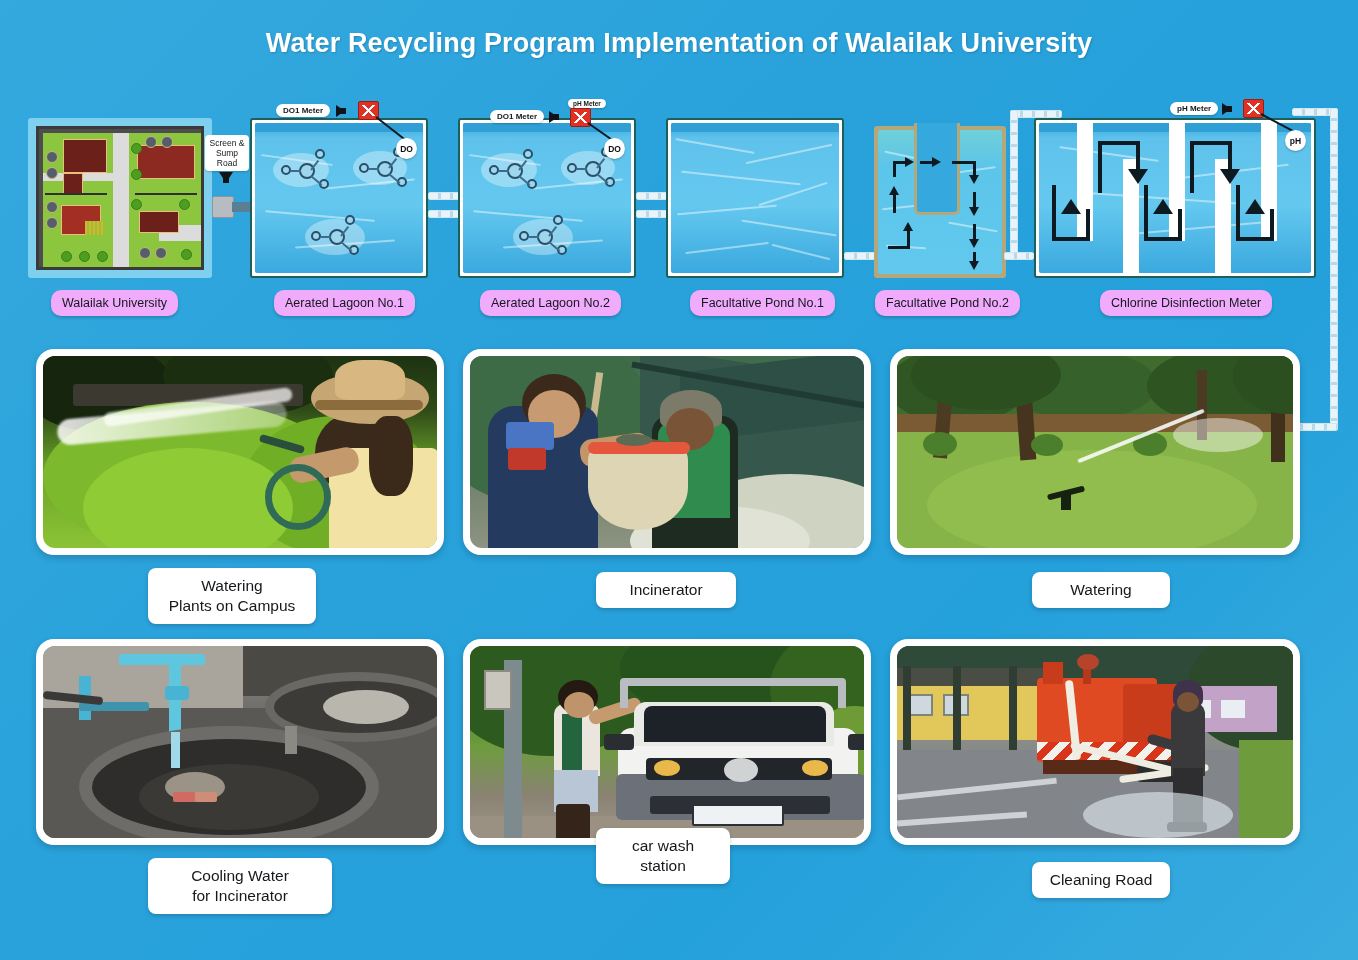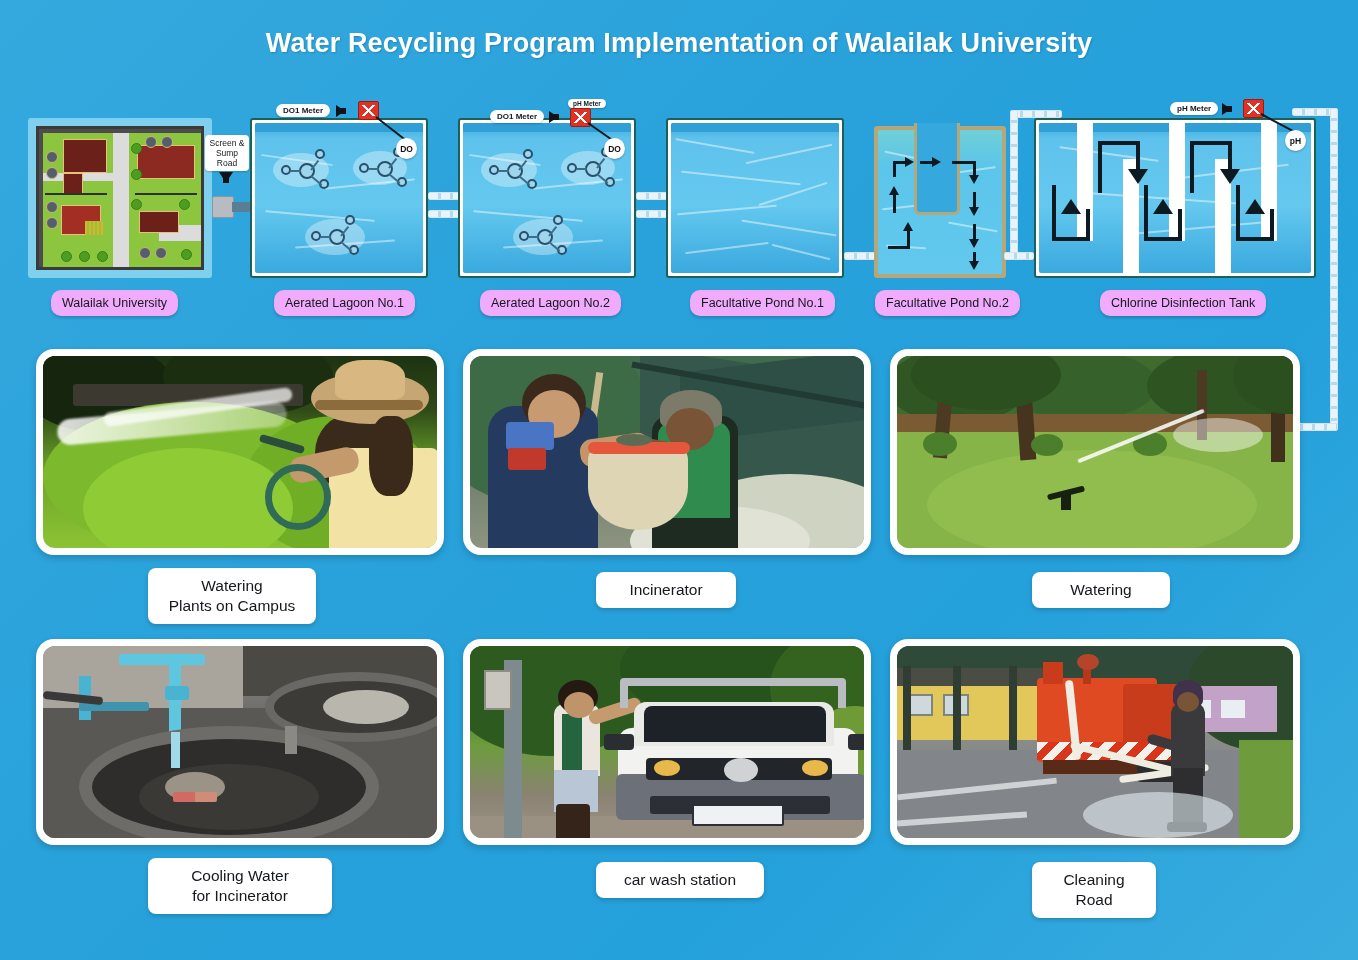--- a/index.html
+++ b/index.html
@@ -462,21 +462,21 @@
 
   <div class="pipe-h" style="left:1292px; top:8px;  width:46px;"></div>
   <div class="pipe-v" style="left:1330px; top:8px;  height:322px;"></div>
   <div class="pipe-h" style="left:1290px; top:323px;width:48px;"></div>
 
   <div class="flow-label" style="left:51px;  top:190px;">Walailak University</div>
   <div class="flow-label" style="left:274px; top:190px;">Aerated Lagoon No.1</div>
   <div class="flow-label" style="left:480px; top:190px;">Aerated Lagoon No.2</div>
   <div class="flow-label" style="left:690px; top:190px;">Facultative Pond No.1</div>
   <div class="flow-label" style="left:875px; top:190px;">Facultative Pond No.2</div>
-  <div class="flow-label" style="left:1100px;top:190px;">Chlorine Disinfection Tank</div>
+  <div class="flow-label" style="left:1100px;top:190px;">Chlorine Disinfection Meter</div>
 </div>
 
 <div class="card" style="left:36px; top:349px; width:408px; height:206px;">
   <div class="photo" style="background:linear-gradient(180deg,#1d3312 0%,#2f4a17 28%,#6aa32a 58%,#8cc334 100%);">
     <div class="blob" style="left:-20px;top:-14px;width:150px;height:90px;background:#16250d;"></div>
     <div class="blob" style="left:120px;top:-20px;width:170px;height:80px;background:#1b2e10;"></div>
     <div class="rect" style="left:30px;top:28px;width:230px;height:22px;background:#3c3a30;border-radius:3px;"></div>
     <div class="blob" style="left:0;top:46px;width:300px;height:150px;background:#7db92c;"></div>
     <div class="blob" style="left:200px;top:60px;width:190px;height:140px;background:#6fae25;"></div>
     <div class="blob" style="left:40px;top:92px;width:210px;height:120px;background:#8ecb35;"></div>
@@ -615,21 +615,21 @@
     <div class="rect" style="left:176px;top:112px;width:186px;height:22px;background:#22262b;border-radius:4px;"></div>
     <div class="blob" style="left:254px;top:112px;width:34px;height:24px;background:#d0d2d4;"></div>
     <div class="rect" style="left:180px;top:150px;width:180px;height:18px;background:#2c3036;border-radius:3px;"></div>
     <div class="rect" style="left:222px;top:158px;width:92px;height:22px;background:#eef2f4;border:2px solid #2c3036;border-radius:2px;"></div>
     <div class="blob" style="left:184px;top:114px;width:26px;height:16px;background:#e8b94a;"></div>
     <div class="blob" style="left:332px;top:114px;width:26px;height:16px;background:#e8b94a;"></div>
     <div class="rect" style="left:134px;top:88px;width:30px;height:16px;background:#2a2e33;border-radius:4px;"></div>
     <div class="rect" style="left:378px;top:88px;width:30px;height:16px;background:#2a2e33;border-radius:4px;"></div>
   </div>
 </div>
-<div class="cap" style="left:596px; top:862px; width:168px;">car wash station</div>
+<div class="cap" style="left:596px; top:828px; width:134px;">car wash station</div>
 
 <div class="card" style="left:890px; top:639px; width:410px; height:206px;">
   <div class="photo" style="background:linear-gradient(180deg,#3d5b47 0%,#6c7a6a 22%,#8b8d8a 46%,#7e8080 78%,#6e7271 100%);">
     <div class="rect" style="left:0;top:0;width:410px;height:44px;background:#2f4a38;"></div>
     <div class="rect" style="left:0;top:36px;width:140px;height:58px;background:#e2c75a;"></div>
     <div class="rect" style="left:0;top:22px;width:150px;height:18px;background:#4a4d44;"></div>
     <div class="rect" style="left:10px;top:48px;width:26px;height:22px;background:#cfd8dd;border:2px solid #7d857f;"></div>
     <div class="rect" style="left:46px;top:48px;width:26px;height:22px;background:#cfd8dd;border:2px solid #7d857f;"></div>
     <div class="rect" style="left:6px;top:20px;width:8px;height:86px;background:#2f3d33;"></div>
     <div class="rect" style="left:56px;top:20px;width:8px;height:86px;background:#2f3d33;"></div>
@@ -659,13 +659,13 @@
     <div class="blob" style="left:280px;top:46px;width:22px;height:20px;background:#7a5436;"></div>
     <div class="rect" style="left:276px;top:122px;width:30px;height:58px;background:#2e2e30;"></div>
     <div class="rect" style="left:270px;top:176px;width:40px;height:10px;background:#1f1f20;border-radius:4px;"></div>
     <div class="rect" style="left:250px;top:92px;width:36px;height:10px;background:#3a3a3c;border-radius:5px;transform:rotate(16deg);"></div>
 
     <div class="blob" style="left:186px;top:146px;width:150px;height:46px;background:rgba(225,235,240,.62);"></div>
     <div class="rect" style="left:0;top:140px;width:160px;height:6px;background:#cfd2d4;transform:rotate(-6deg);"></div>
     <div class="rect" style="left:0;top:170px;width:130px;height:6px;background:#cfd2d4;transform:rotate(-4deg);"></div>
   </div>
 </div>
-<div class="cap" style="left:1032px; top:862px; width:124px;">Cleaning Road</div>
+<div class="cap" style="left:1032px; top:862px; width:138px;">Cleaning Road</div>
 
 </body></html>

